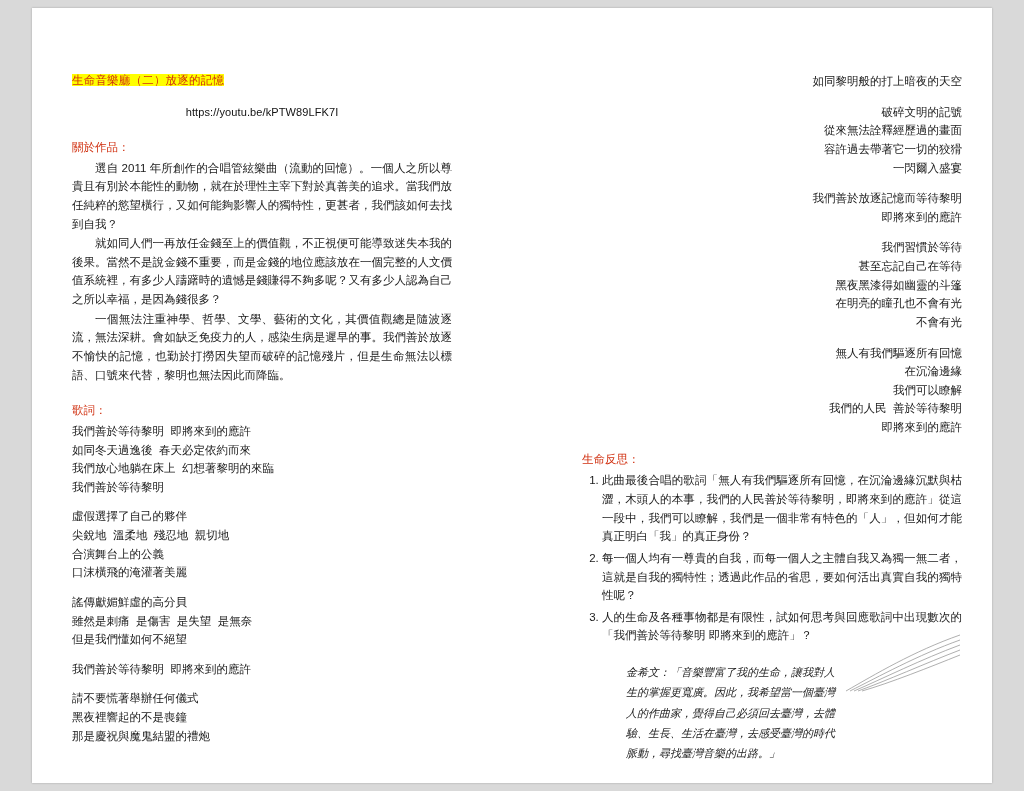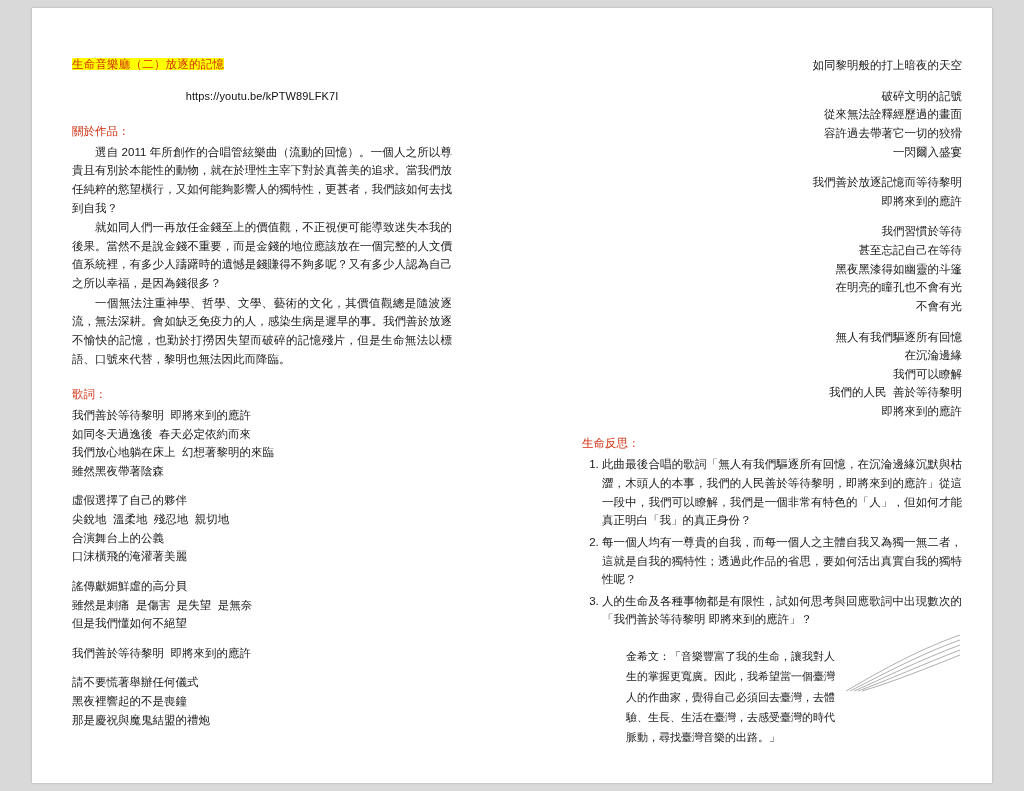--- a/index.html
+++ b/index.html
@@ -17,21 +17,21 @@
     position: absolute;
     left: 32px;
     top: 8px;
     width: 960px;
     height: 775px;
     background: #ffffff;
     box-shadow: 0 0 2px rgba(0,0,0,0.25);
   }
   .col {
     position: absolute;
-    top: 48px;
+    top: 64px;
     width: 380px;
     font-size: 11.5px;
     line-height: 1.55;
     color: #1a1a1a;
   }
   .col-left { left: 40px; }
   .col-right { left: 550px; }
 
   .title-hl {
     background: #ffff00;
@@ -95,21 +95,21 @@
   .quote-box {
     position: relative;
     margin-top: 18px;
     margin-left: 44px;
     width: 250px;
     font-family: "DejaVu Serif", serif;
     font-size: 11px;
     line-height: 1.85;
     color: #1a1a1a;
   }
-  .quote-box .q-line { white-space: pre-wrap; }
+  .quote-box .q-line { white-space: pre-wrap; font-style: italic; }
 
   .swoosh {
     position: absolute;
     right: 30px;
     bottom: 88px;
     width: 118px;
     height: 70px;
     pointer-events: none;
   }
 </style>
@@ -130,21 +130,21 @@
     <p class="para">選自 2011 年所創作的合唱管絃樂曲（流動的回憶）。一個人之所以尊貴且有別於本能性的動物，就在於理性主宰下對於真善美的追求。當我們放任純粹的慾望橫行，又如何能夠影響人的獨特性，更甚者，我們該如何去找到自我？</p>
     <p class="para">就如同人們一再放任金錢至上的價值觀，不正視便可能導致迷失本我的後果。當然不是說金錢不重要，而是金錢的地位應該放在一個完整的人文價值系統裡，有多少人躊躇時的遺憾是錢賺得不夠多呢？又有多少人認為自己之所以幸福，是因為錢很多？</p>
     <p class="para">一個無法注重神學、哲學、文學、藝術的文化，其價值觀總是隨波逐流，無法深耕。會如缺乏免疫力的人，感染生病是遲早的事。我們善於放逐不愉快的記憶，也勤於打撈因失望而破碎的記憶殘片，但是生命無法以標語、口號來代替，黎明也無法因此而降臨。</p>
 
     <div class="sec-head">歌詞：</div>
 
     <div class="lyric-block">
       <div class="lyric-line">我們善於等待黎明  即將來到的應許</div>
       <div class="lyric-line">如同冬天過逸後  春天必定依約而來</div>
       <div class="lyric-line">我們放心地躺在床上  幻想著黎明的來臨</div>
-      <div class="lyric-line">雖然黑夜帶著陰森</div>
+      <div class="lyric-line">我們善於等待黎明</div>
     </div>
 
     <div class="lyric-block">
       <div class="lyric-line">虛假選擇了自己的夥伴</div>
       <div class="lyric-line">尖銳地  溫柔地  殘忍地  親切地</div>
       <div class="lyric-line">合演舞台上的公義</div>
       <div class="lyric-line">口沫橫飛的淹灌著美麗</div>
     </div>
 
     <div class="lyric-block">

